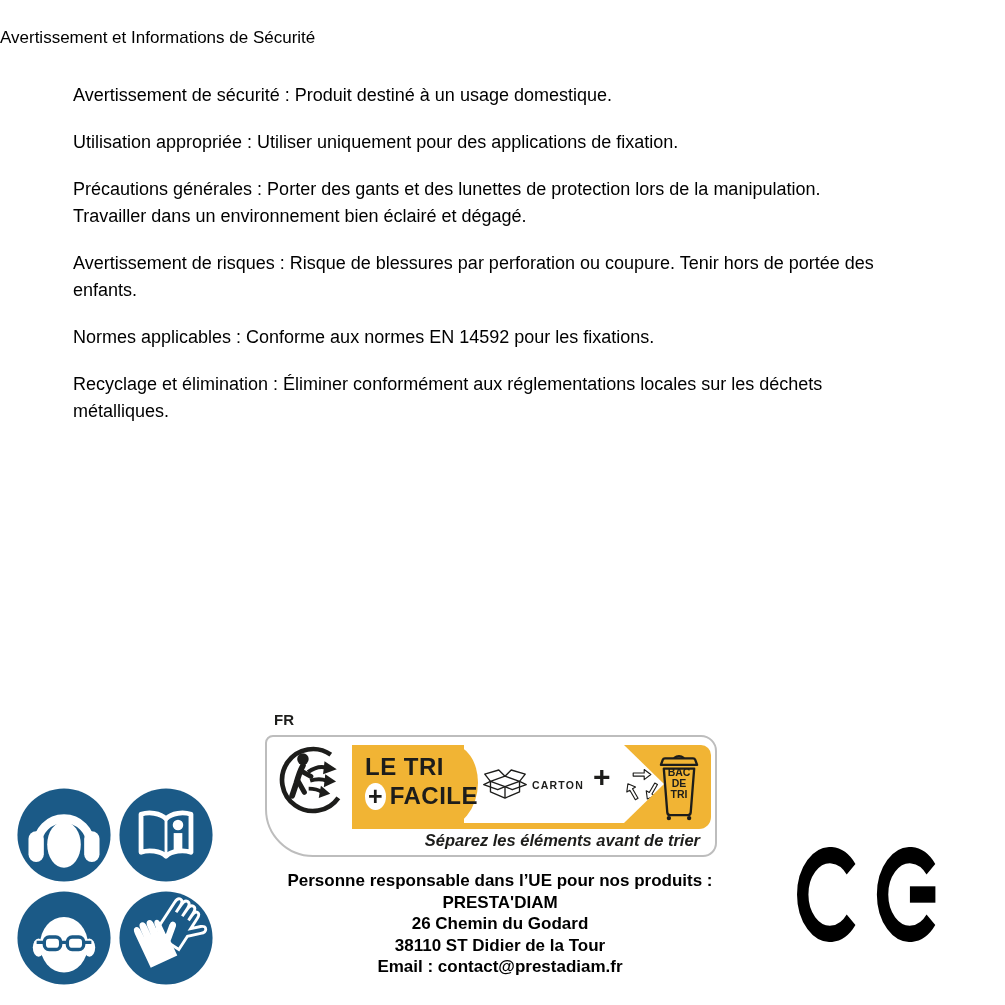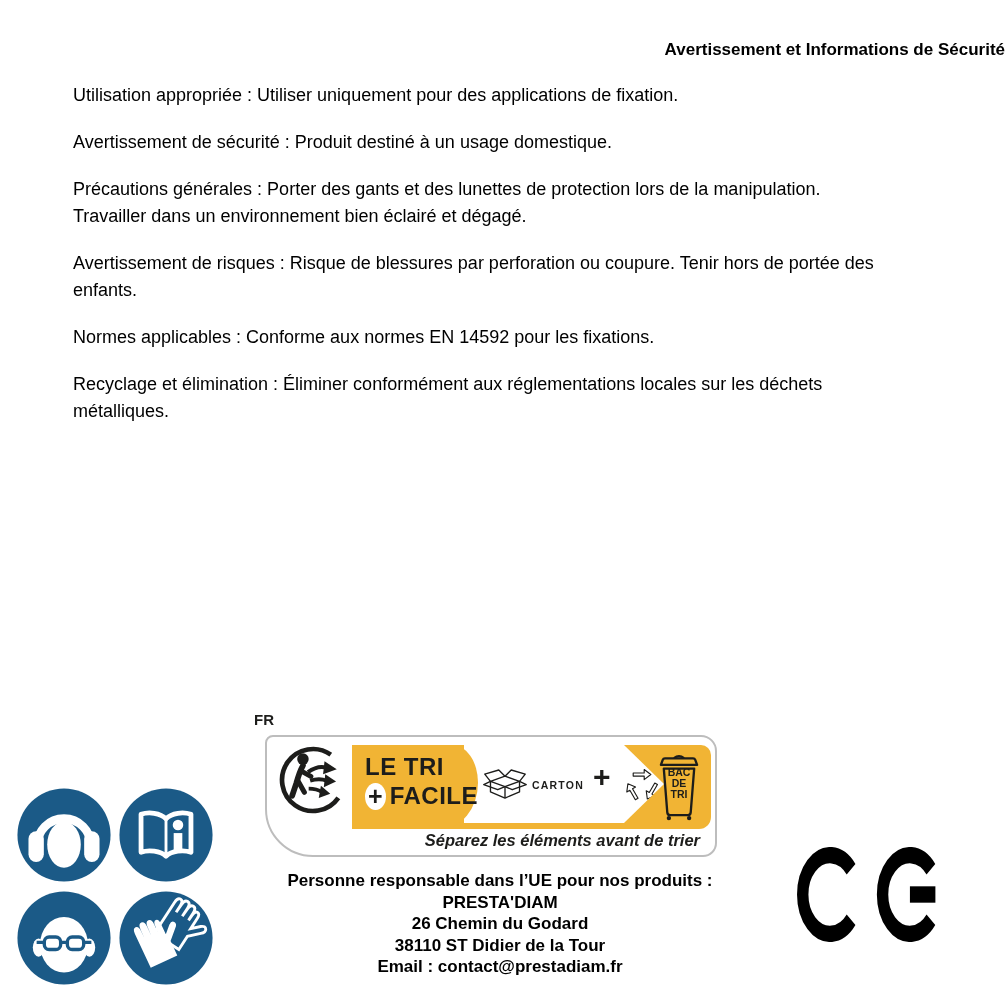--- a/index.html
+++ b/index.html
@@ -7,29 +7,29 @@
     --label-yellow:#F1B434;
     --ink:#1D1D1B;
   }
   html,body{margin:0;padding:0;background:#fff;}
   .page{
     position:relative;width:1005px;height:1005px;background:#fff;overflow:hidden;
     font-family:"Liberation Sans",sans-serif;color:#000;
   }
   
   .title{
-    position:absolute;top:40px;left:0;width:100%;text-align:right;
-    font-size:17px;font-weight:bold;
+    position:absolute;top:28px;left:0;width:100%;text-align:left;
+    font-size:17px;font-weight:normal;
   }
   .paragraphs{position:absolute;top:82px;left:73px;width:920px;}
   .paragraphs p{
     margin:0 0 20px 0;font-size:18px;line-height:27px;white-space:pre-line;
   }
   
-  .fr-code{position:absolute;left:254px;top:711px;font-size:15px;font-weight:bold;color:var(--ink);}
+  .fr-code{position:absolute;left:274px;top:711px;font-size:15px;font-weight:bold;color:var(--ink);}
   .label-box{
     position:absolute;left:265px;top:735px;width:452px;height:122px;box-sizing:border-box;
     background:#fff;border:2px solid #bdbdbd;border-radius:8px 16px 14px 48px;
   }
   .triman{position:absolute;left:10px;top:6px;width:72px;height:74px;}
   .yellow-band{
     position:absolute;left:85px;top:8px;width:359px;height:84px;
     background:var(--label-yellow);border-radius:6px 10px 12px 30px;
   }
   .chevron{
@@ -86,22 +86,22 @@
   .ce svg{width:100%;height:100%;display:block;}
 </style>
 </head>
 <body>
 
 <div class="page">
 
   <div class="title">Avertissement et Informations de Sécurité</div>
 
   <div class="paragraphs">
+    <p>Avertissement de sécurité : Produit destiné à un usage domestique.</p>
     <p>Utilisation appropriée : Utiliser uniquement pour des applications de fixation.</p>
-    <p>Avertissement de sécurité : Produit destiné à un usage domestique.</p>
     <p>Précautions générales : Porter des gants et des lunettes de protection lors de la manipulation.
 Travailler dans un environnement bien éclairé et dégagé.</p>
     <p>Avertissement de risques : Risque de blessures par perforation ou coupure. Tenir hors de portée des
 enfants.</p>
     <p>Normes applicables : Conforme aux normes EN 14592 pour les fixations.</p>
     <p>Recyclage et élimination : Éliminer conformément aux réglementations locales sur les déchets
 métalliques.</p>
   </div>
 
   <div class="fr-code">FR</div>

